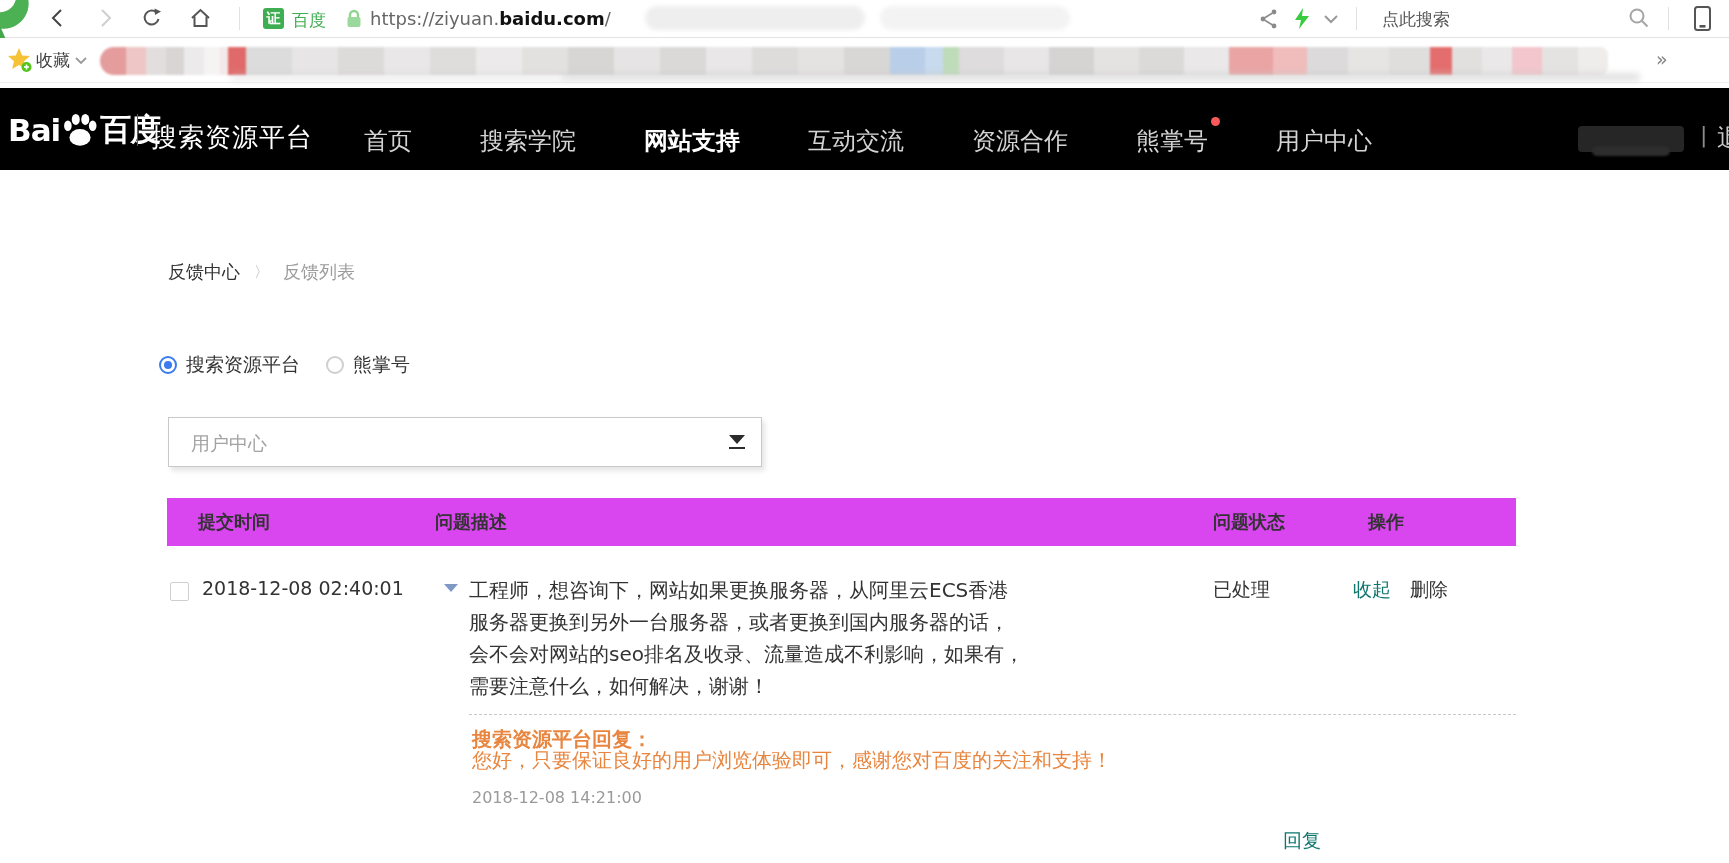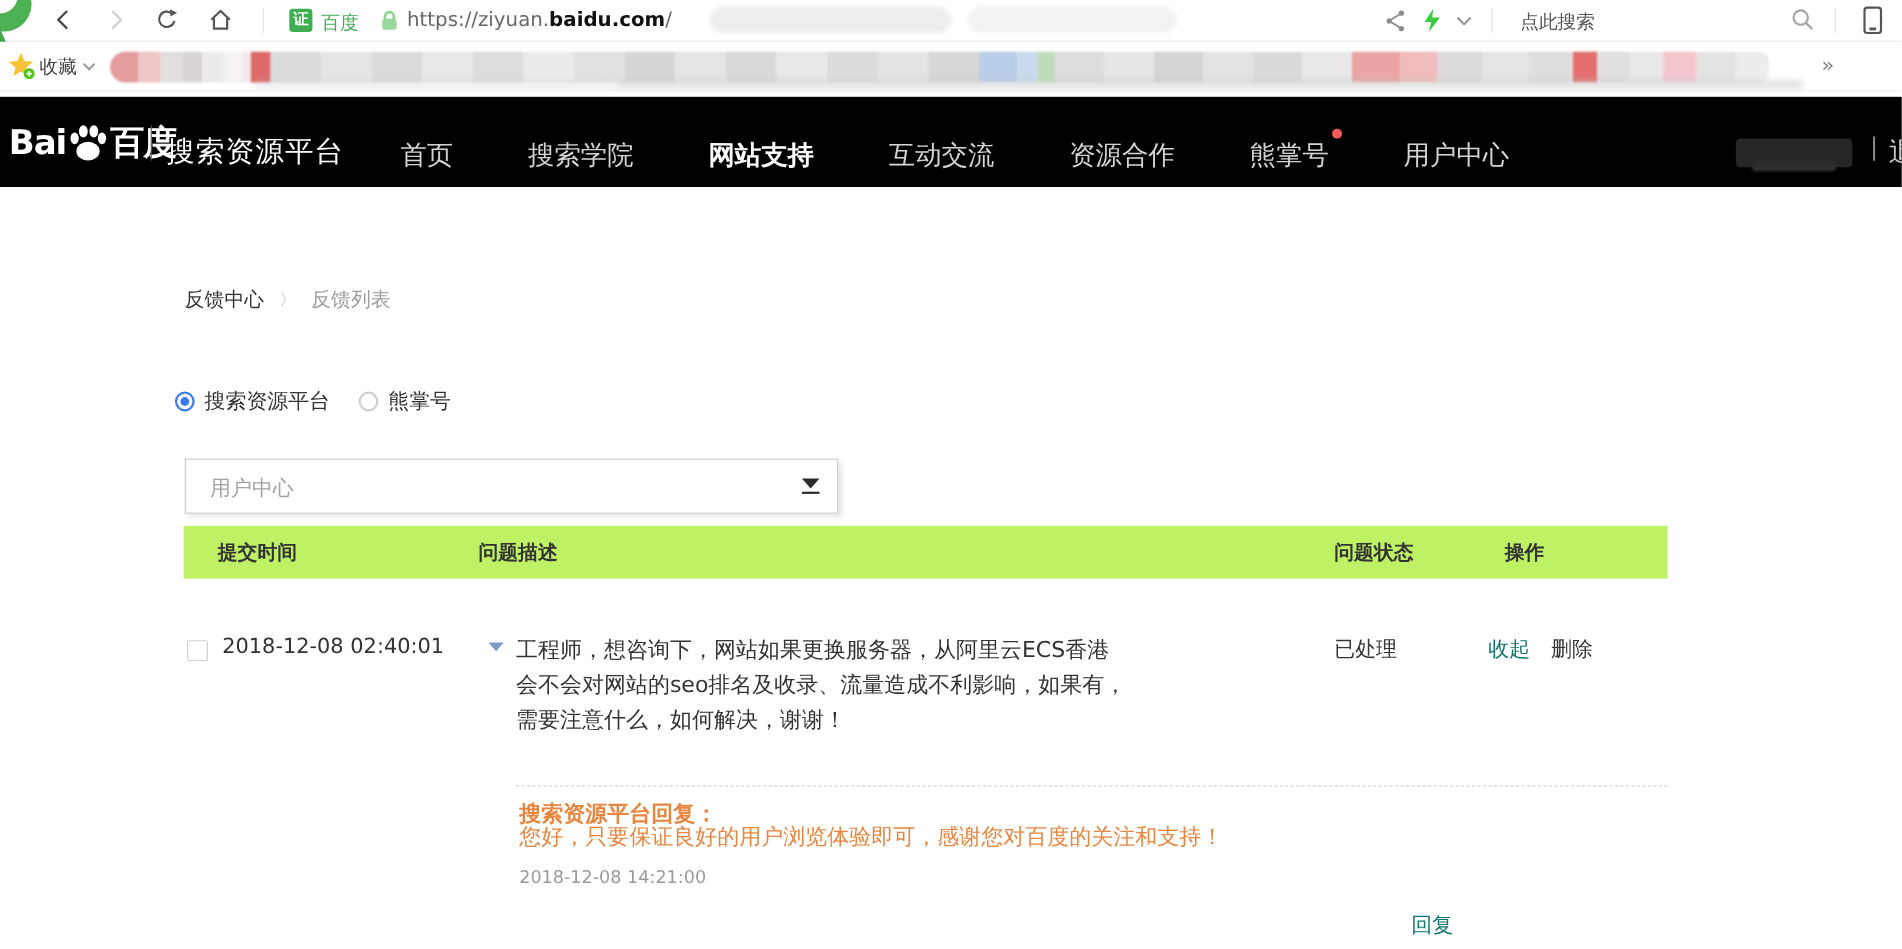--- a/index.html
+++ b/index.html
@@ -56,21 +56,21 @@
   .radio-circle.sel::after{content:"";position:absolute;left:3px;top:3px;width:8px;height:8px;border-radius:50%;background:#3a7bf0;}
   .radio-label{font-size:19px;color:#333;}
 
   .dropdown{position:absolute;left:168px;top:247px;width:594px;height:50px;border:1px solid #c9c9c9;box-sizing:border-box;
             background:#fff;box-shadow:3px 4px 5px rgba(0,0,0,.10);cursor:pointer;}
   .dd-value{position:absolute;left:22px;top:13px;font-size:19px;color:#a3a3a3;}
   .dd-caret{position:absolute;right:16px;top:17px;width:16px;}
   .dd-caret .tri{width:0;height:0;border-left:8px solid transparent;border-right:8px solid transparent;border-top:9px solid #2b2b2b;}
   .dd-caret .bar{margin-top:3px;width:16px;height:2px;background:#2b2b2b;}
 
-  .thead{position:absolute;left:167px;top:308px;width:1349px;height:48px;background:#bef264;}
+  .thead{position:absolute;left:167px;top:328px;width:1349px;height:48px;background:#d946ef;}
   .th{position:absolute;top:12px;font-size:18px;font-weight:bold;color:#333;}
   .th-0{left:31px;} .th-1{left:268px;} .th-2{left:1046px;} .th-3{left:1201px;}
 
   .checkbox{position:absolute;left:170px;top:412px;width:17px;height:17px;border:1px solid #cfcfcf;border-radius:2px;background:#fff;cursor:pointer;}
   .row-time{position:absolute;left:202px;top:407px;font-size:19px;color:#333;}
   .q-caret{position:absolute;left:444px;top:414px;width:0;height:0;border-left:7px solid transparent;border-right:7px solid transparent;border-top:8px solid #7e99c4;cursor:pointer;}
   .q-text{position:absolute;left:469px;top:404px;width:600px;font-size:20px;color:#333;line-height:32px;}
   .row-status{position:absolute;left:1213px;top:407px;font-size:19px;color:#333;}
   .link{color:#0f766e;cursor:pointer;}
   .act-collapse{position:absolute;left:1353px;top:407px;font-size:19px;}
@@ -280,20 +280,21 @@
         <div class="th th-1">问题描述</div>
         <div class="th th-2">问题状态</div>
         <div class="th th-3">操作</div>
       </div>
 
     <div class="checkbox"></div>
     <div class="row-time">2018-12-08 02:40:01</div>
     <div class="q-caret"></div>
     <div class="q-text">
         <div>工程师，想咨询下，网站如果更换服务器，从阿里云ECS香港</div>
+        <div>服务器更换到另外一台服务器，或者更换到国内服务器的话，</div>
         <div>会不会对网站的seo排名及收录、流量造成不利影响，如果有，</div>
         <div>需要注意什么，如何解决，谢谢！</div>
       </div>
     <div class="row-status">已处理</div>
     <div class="act-collapse link">收起</div>
     <div class="act-delete">删除</div>
 
     <div class="dashed"></div>
     <div class="reply-title">搜索资源平台回复：</div>
     <div class="reply-body">您好，只要保证良好的用户浏览体验即可，感谢您对百度的关注和支持！</div>

